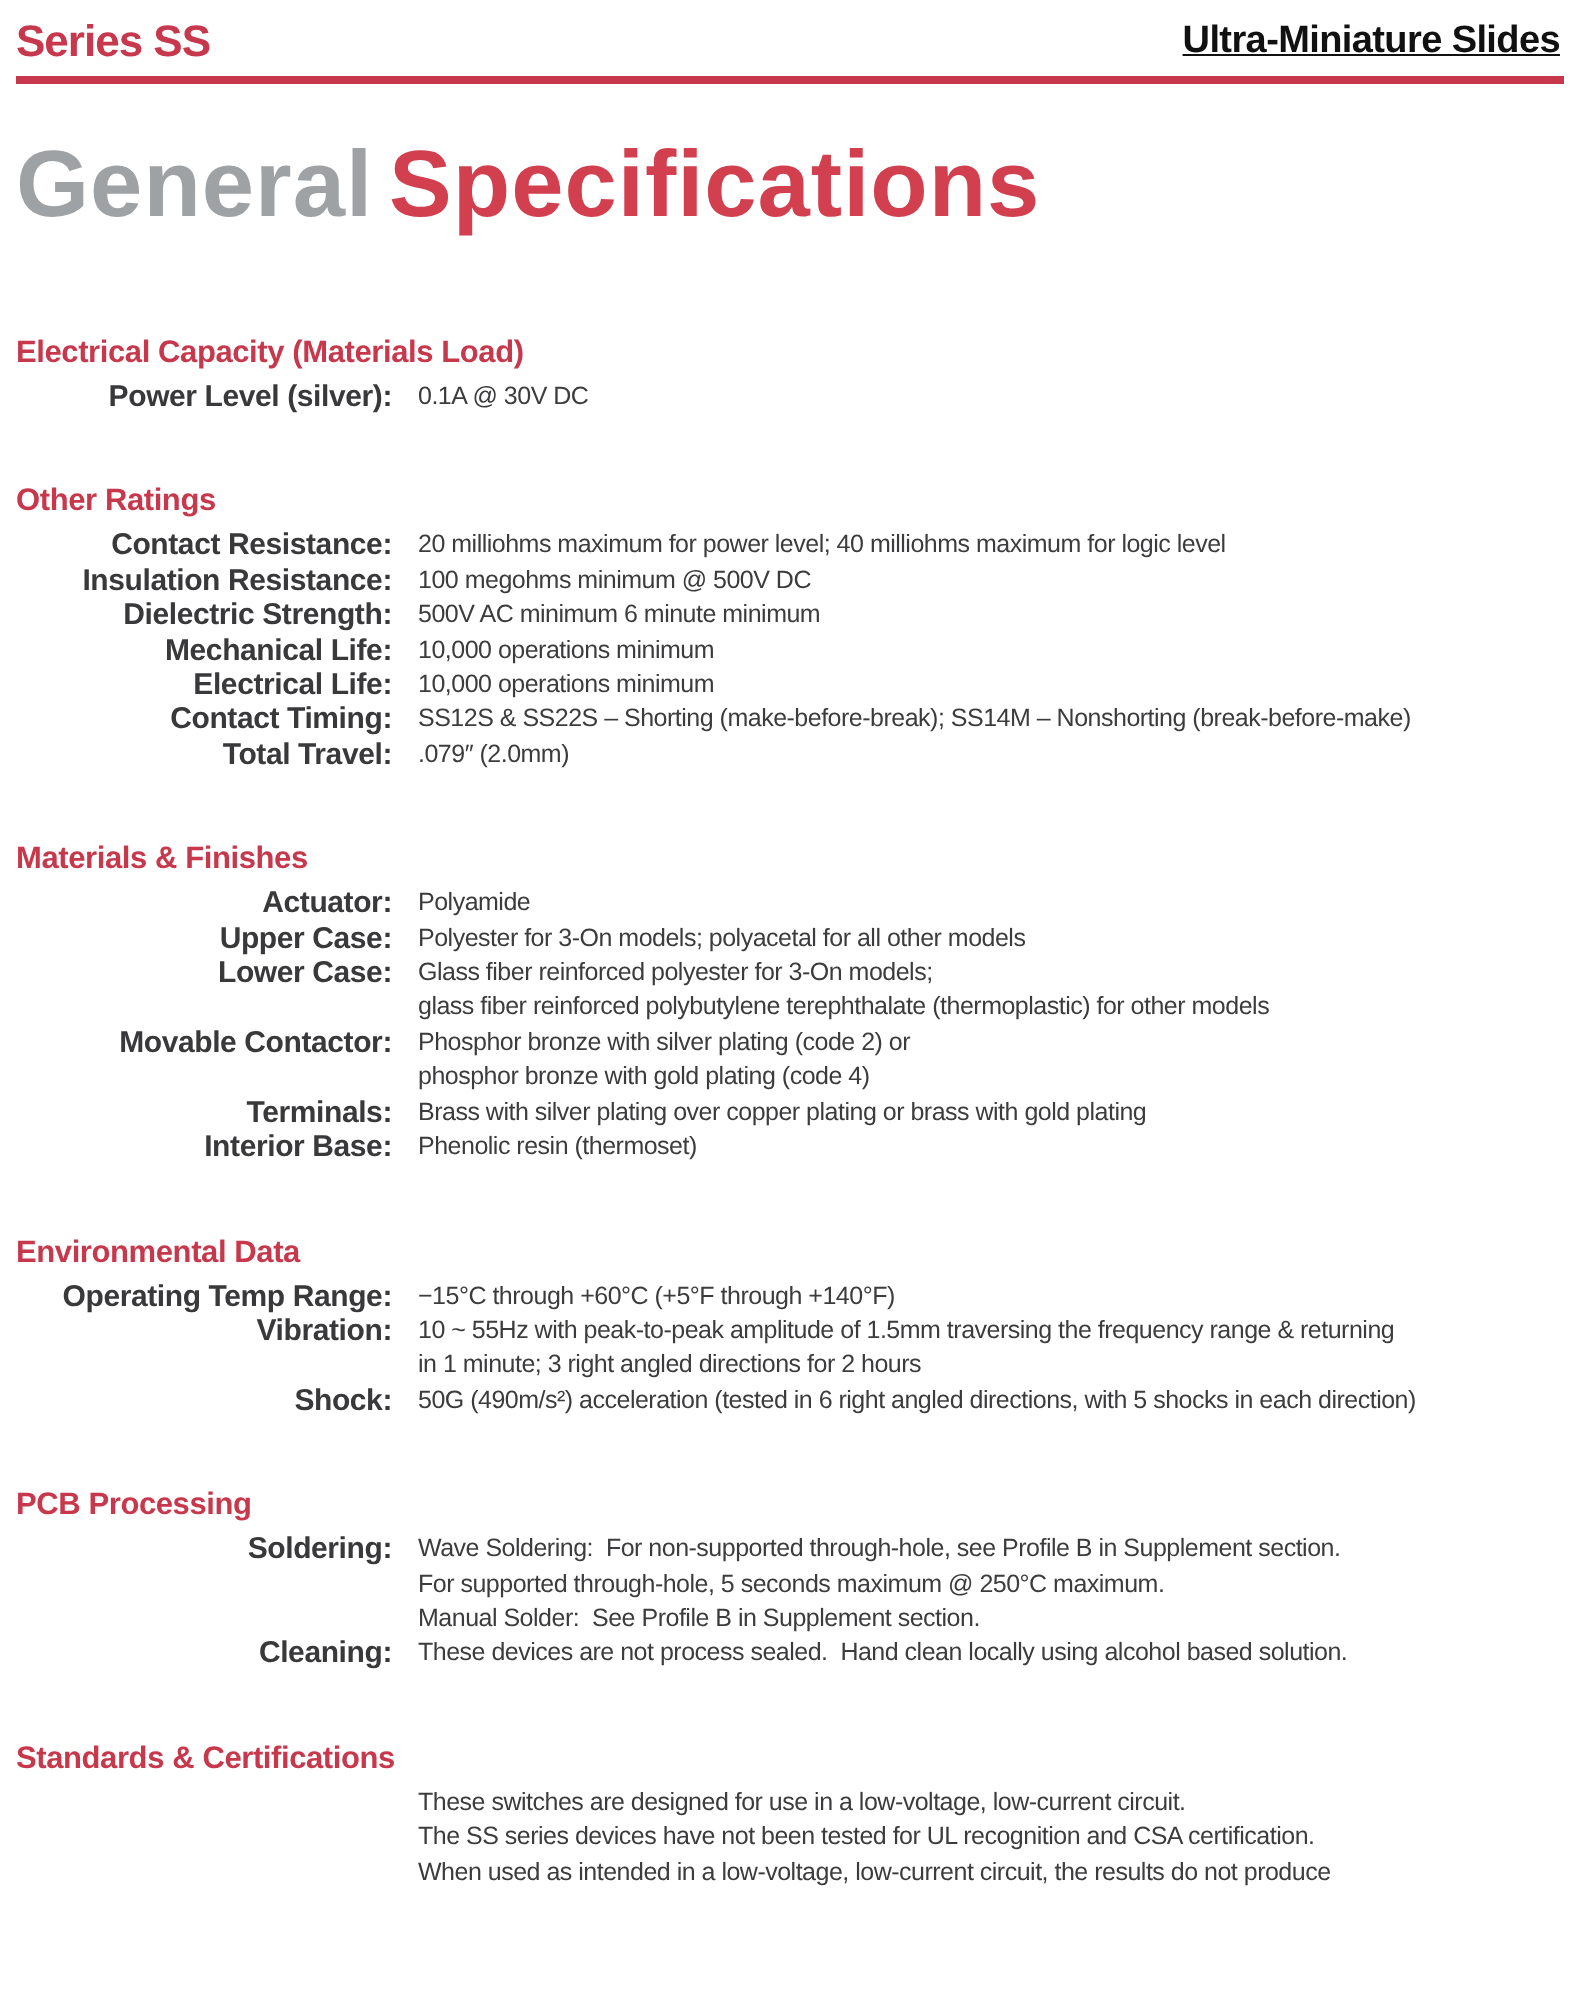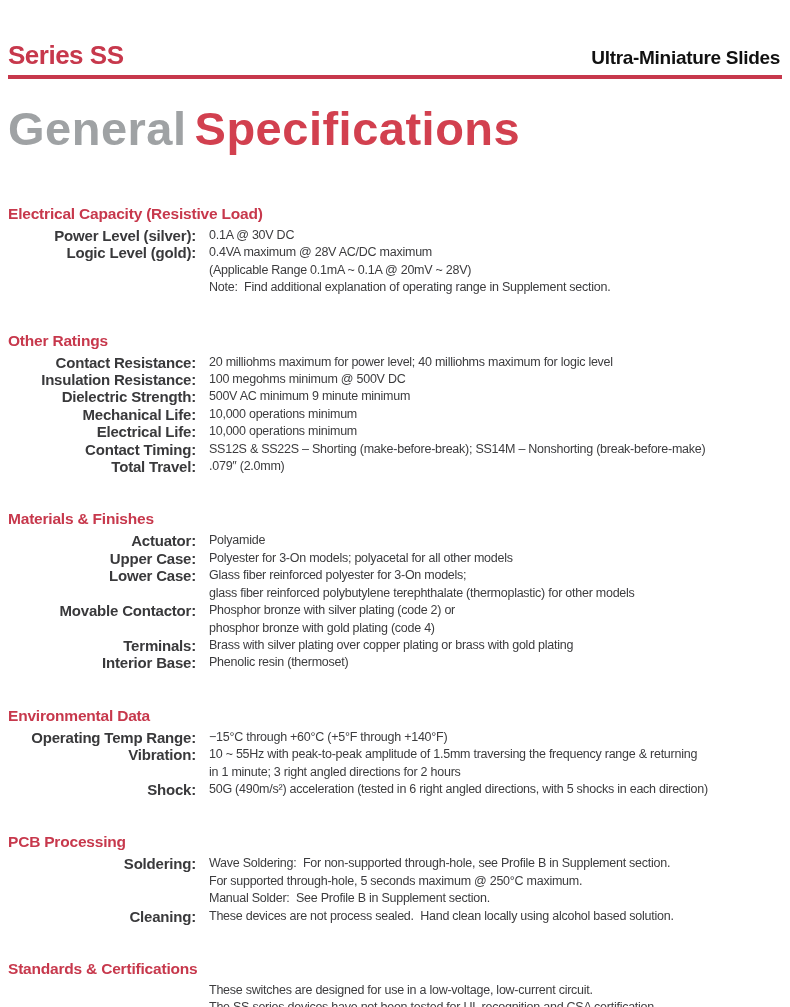--- a/index.html
+++ b/index.html
@@ -20,32 +20,32 @@
   }
   .page{width:790px;min-height:1007px;background:#fff;padding:8px 8px 0 8px;}
   
   .hdr{
     display:flex;
     align-items:flex-end;
     justify-content:space-between;
     padding:0 2px 2px 0;
   }
   .series-title{
-    font-size:26px;
+    font-size:22px;
     font-weight:bold;
     color:var(--accent);
     letter-spacing:-0.5px;
-    margin-top:32px;
   }
   .product-family{
     font-size:19px;
     font-weight:bold;
     color:#111;
     letter-spacing:-0.3px;
     padding-bottom:2px;
+    text-decoration:underline;
   }
   .rule{height:4px;background:var(--accent);margin-top:2px;}
   
   .page-title{
     margin:24px 0 0 0;
     font-size:47px;
     font-weight:700;
     letter-spacing:0.5px;
     line-height:1.1;
     height:56px;
@@ -86,54 +86,46 @@
   <header class="hdr">
     <span class="series-title">Series SS</span>
     <span class="product-family">Ultra-Miniature Slides</span>
   </header>
   <div class="rule"></div>
 
   <h1 class="page-title"><span class="w1">General</span><span class="w2">Specifications</span></h1>
 
   <main id="sections">
       <section>
-        <h2>Electrical Capacity (Resistive Load)</h2>
+        <h2>Electrical Capacity (Materials Load)</h2>
         <div class="row">
           <div class="lbl">Power Level (silver):</div>
           <div class="val">
             <div class="line">0.1A @ 30V DC</div>
           </div>
         </div>
-        <div class="row">
-          <div class="lbl">Logic Level (gold):</div>
-          <div class="val">
-            <div class="line">0.4VA maximum @ 28V AC/DC maximum</div>
-            <div class="line">(Applicable Range 0.1mA ~ 0.1A @ 20mV ~ 28V)</div>
-            <div class="line">Note:  Find additional explanation of operating range in Supplement section.</div>
-          </div>
-        </div>
       </section>
       <section>
         <h2>Other Ratings</h2>
         <div class="row">
           <div class="lbl">Contact Resistance:</div>
           <div class="val">
             <div class="line">20 milliohms maximum for power level; 40 milliohms maximum for logic level</div>
           </div>
         </div>
         <div class="row">
           <div class="lbl">Insulation Resistance:</div>
           <div class="val">
             <div class="line">100 megohms minimum @ 500V DC</div>
           </div>
         </div>
         <div class="row">
           <div class="lbl">Dielectric Strength:</div>
           <div class="val">
-            <div class="line">500V AC minimum 9 minute minimum</div>
+            <div class="line">500V AC minimum 6 minute minimum</div>
           </div>
         </div>
         <div class="row">
           <div class="lbl">Mechanical Life:</div>
           <div class="val">
             <div class="line">10,000 operations minimum</div>
           </div>
         </div>
         <div class="row">
           <div class="lbl">Electrical Life:</div>

